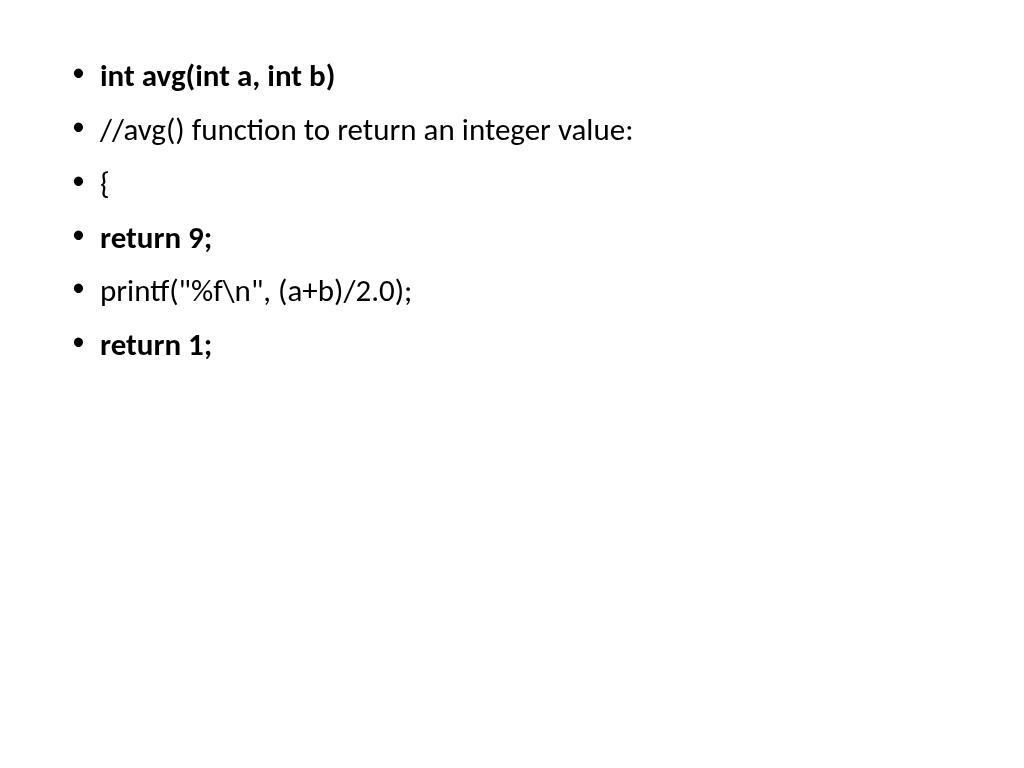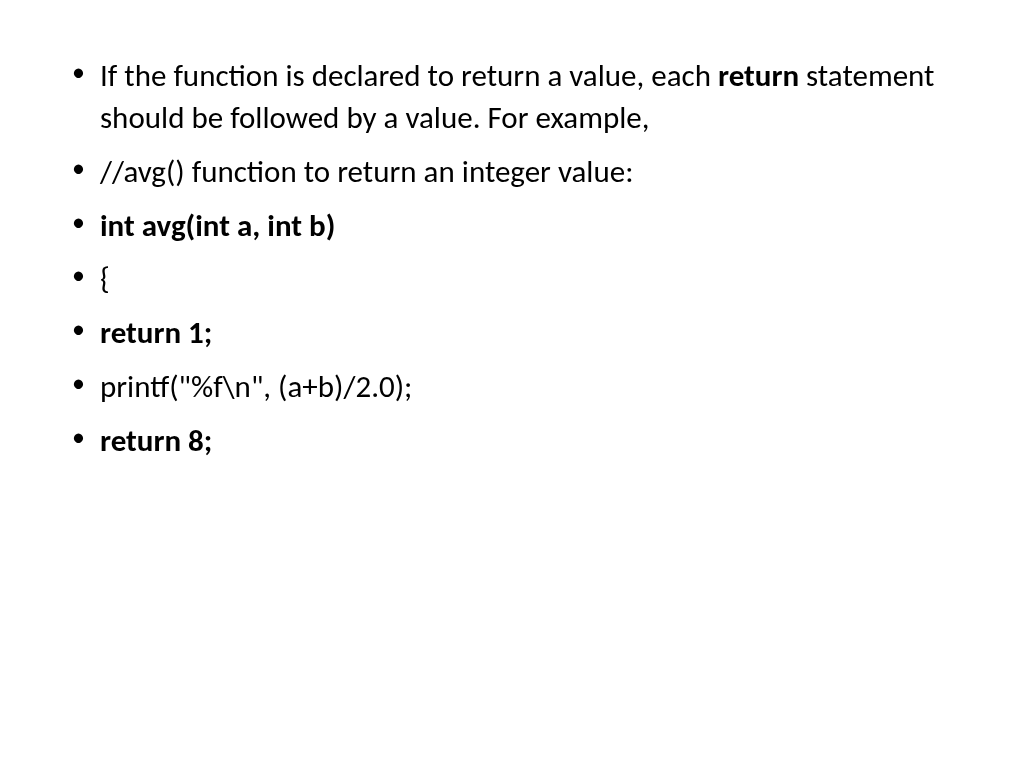--- a/index.html
+++ b/index.html
@@ -34,20 +34,19 @@
       color: #000000;
     }
     .bold {
       font-weight: bold;
     }
   </style>
 </head>
 <body>
 
 <ul id="bullet-list">
-    <li><span>If the function is declared to return a value, each </span><span class="bold">return</span><span> statement should be followed by a value. For example,</span></li>
+    <li><span class="bold">int avg(int a, int b)</span></li>
     <li><span>//avg() function to return an integer value:</span></li>
-    <li><span class="bold">int avg(int a, int b)</span></li>
     <li><span>{</span></li>
+    <li><span class="bold">return 9;</span></li>
+    <li><span>printf("%f\n", (a+b)/2.0);</span></li>
     <li><span class="bold">return 1;</span></li>
-    <li><span>printf("%f\n", (a+b)/2.0);</span></li>
-    <li><span class="bold">return 8;</span></li>
   </ul>
 
 </body></html>

